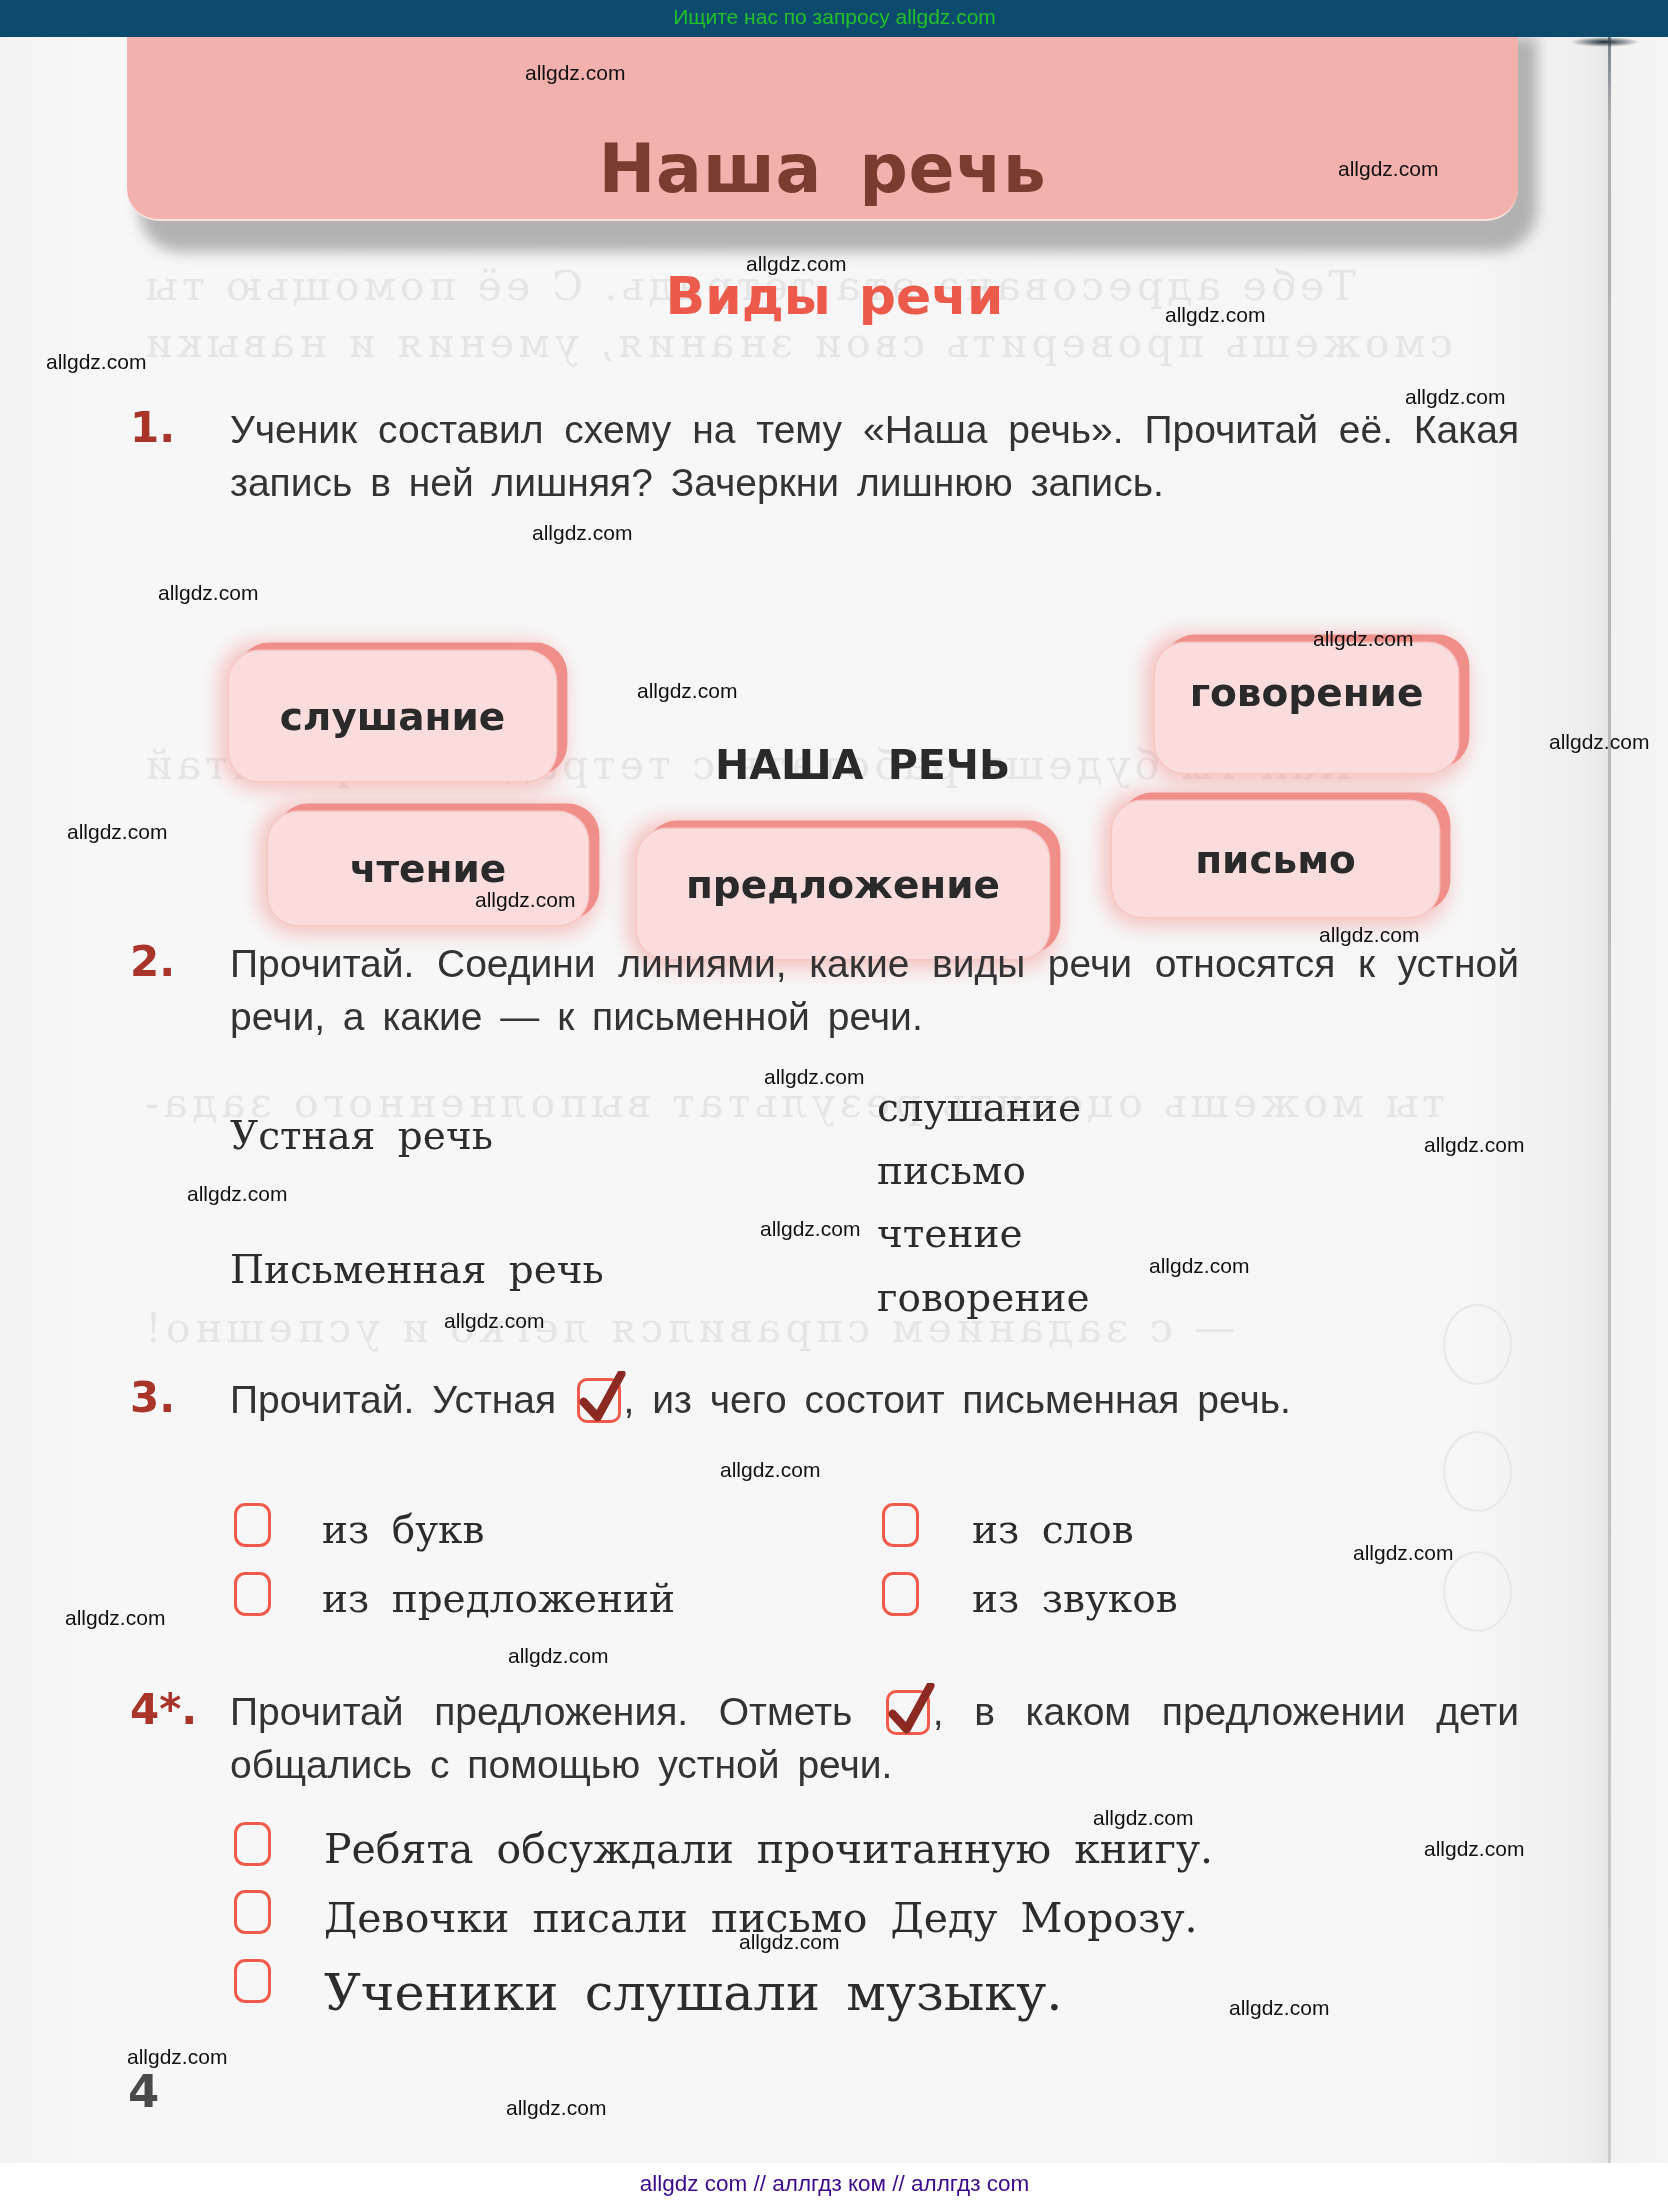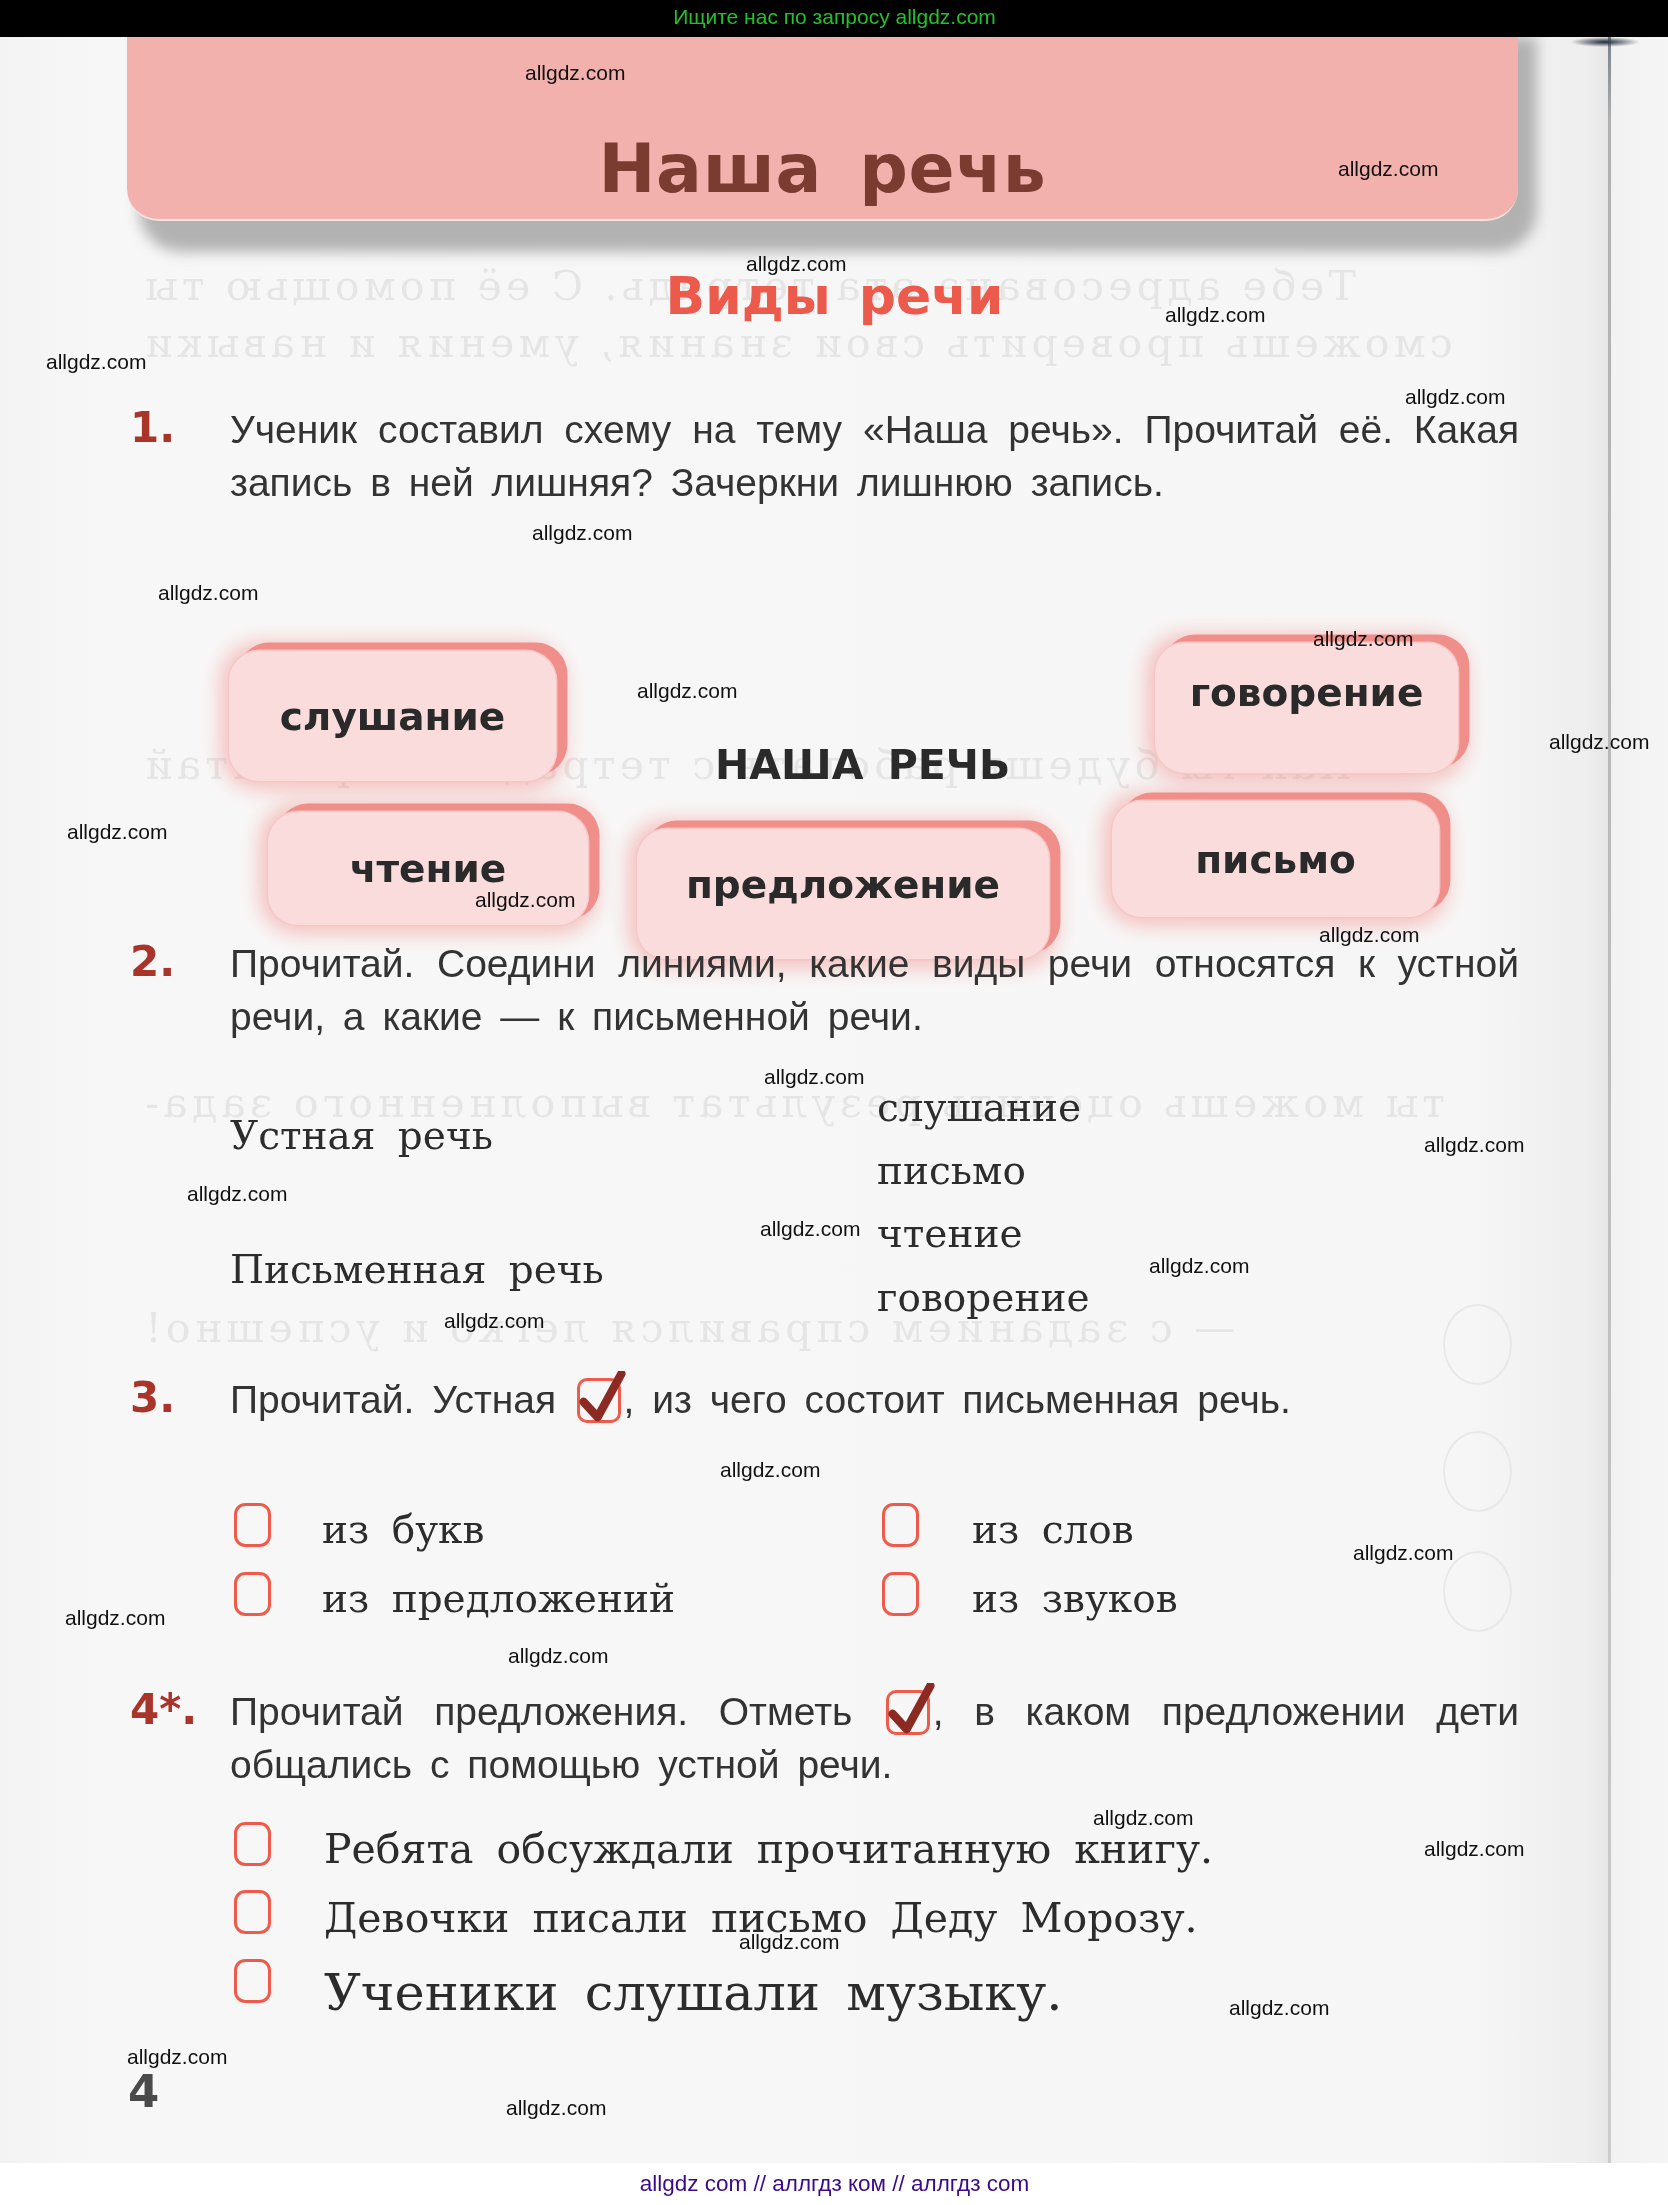--- a/index.html
+++ b/index.html
@@ -4,21 +4,21 @@
 <style>
   html, body { margin:0; padding:0; }
   body {
     width:1669px; height:2205px; position:relative; overflow:hidden;
     background:#ffffff;
     font-family:"DejaVu Sans", sans-serif;
     color:#2b2b2b;
   }
   .top-banner {
     position:absolute; left:0; top:0; width:1669px; height:37px;
-    background:#000000; text-align:center;
+    background:#0c4a6e; text-align:center;
     font-family:"Liberation Sans", sans-serif; font-size:21px; line-height:34px;
     color:#22c02a;
   }
   .page {
     position:absolute; left:0; top:37px; width:1669px; height:2126px;
     background:linear-gradient(90deg,#f4f3f3 0%, #f8f7f7 6%, #f7f6f6 88%, #efeeee 95%, #e7e6e6 96.4%, #f3f2f2 96.6%, #f6f5f5 100%);
     overflow:hidden;
   }
   .spine {
     position:absolute; left:1608px; top:0; width:2.8px; height:2126px;

